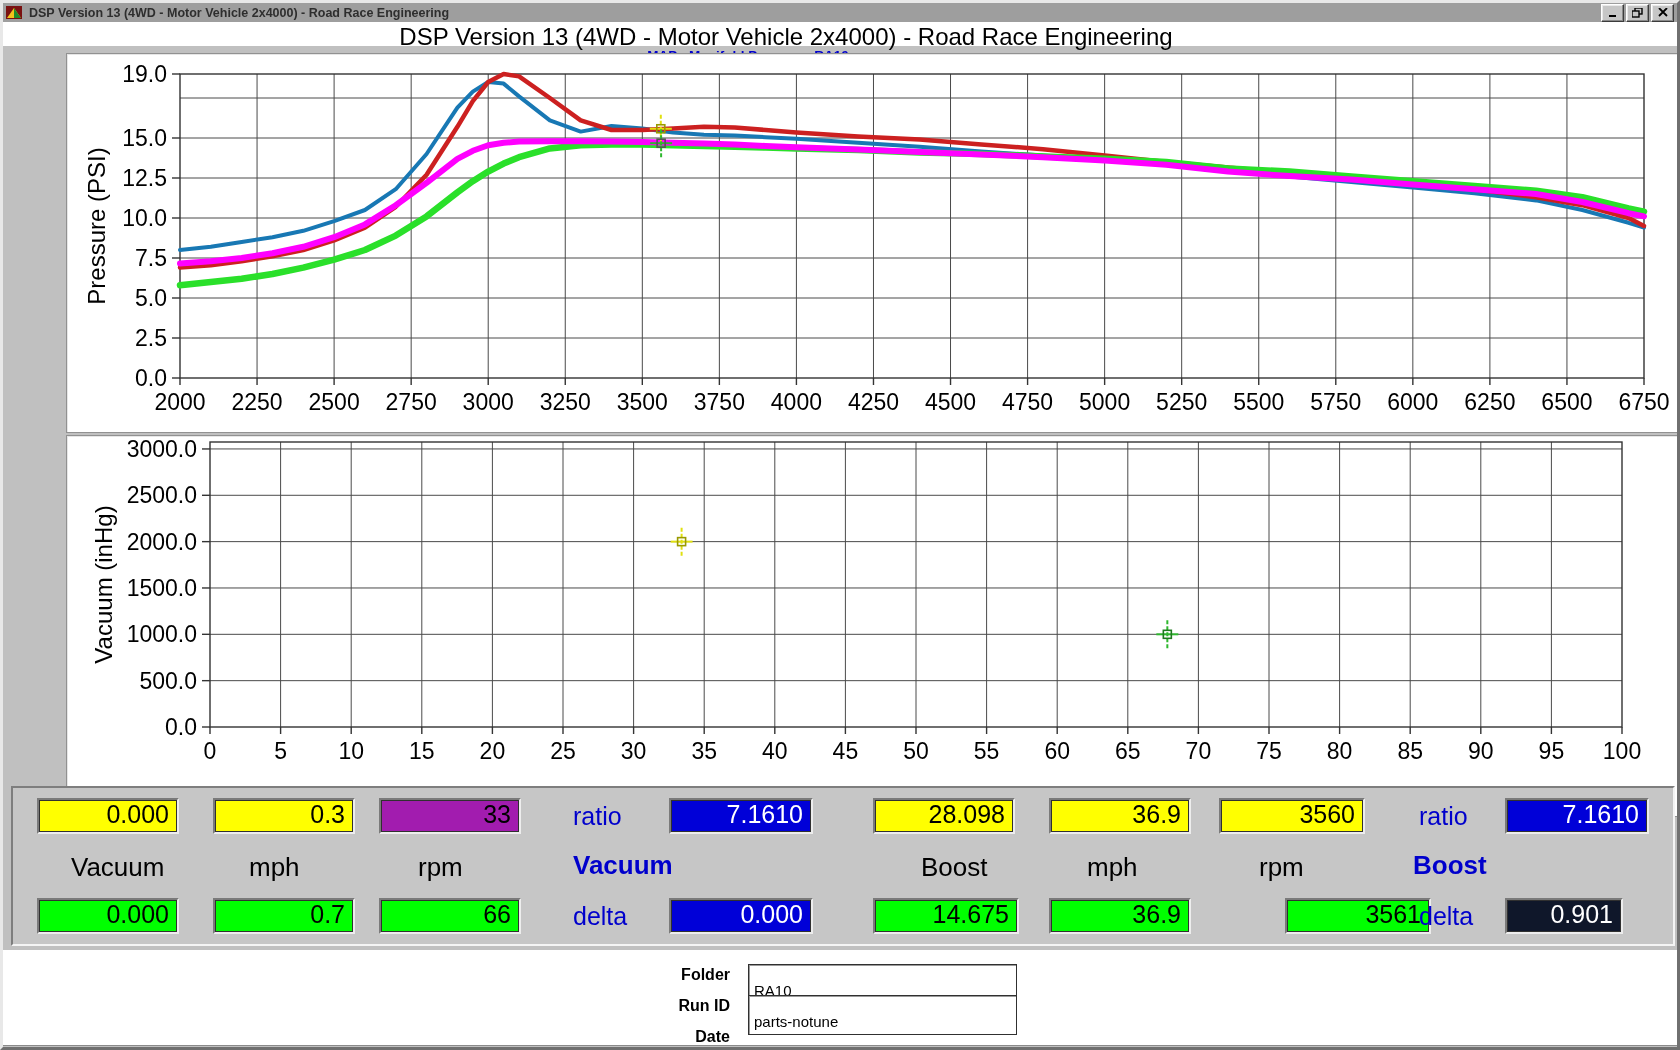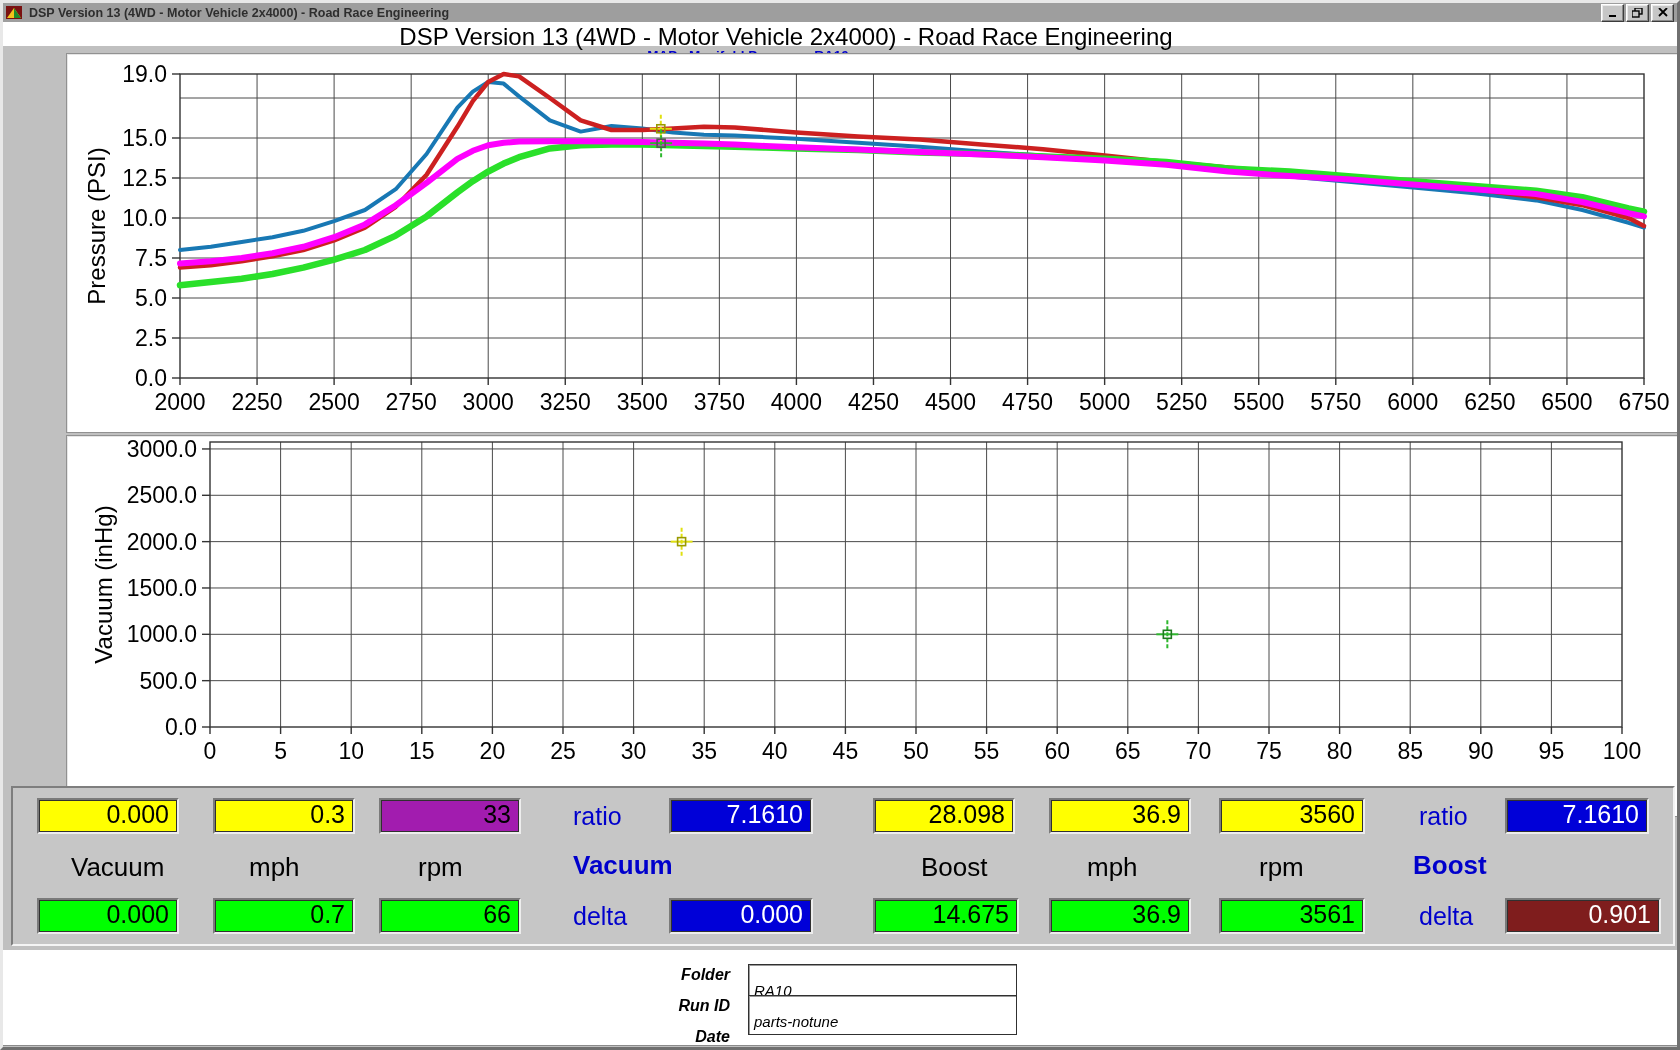--- a/index.html
+++ b/index.html
@@ -24,21 +24,21 @@
   #datapanel{position:absolute;left:8px;top:783px;width:1664px;height:160px;background:#c6c6c6;
              border:2px solid;border-color:#7e7e7e #f4f4f4 #f4f4f4 #7e7e7e;box-sizing:border-box;}
   .vbox{position:absolute;height:36px;border:2px solid;border-color:#7a7a7a #ededed #ededed #7a7a7a;
         box-shadow:inset 0 0 0 1px #303030;box-sizing:border-box;text-align:right;
         font-size:25px;color:#000;padding:0 8px 0 0;}
   .vbox.blue{color:#ffffff;}
   .plabel{position:absolute;font-size:26px;color:#000;white-space:nowrap;}
   .plabel.blue{color:#0000cc;font-weight:bold;}
   .rword{position:absolute;font-size:25px;color:#0000cc;white-space:nowrap;text-align:right;}
   
-  #footer{position:absolute;left:0;top:947px;width:100%;height:95px;background:#ffffff;font-style:italic;}
+  #footer{position:absolute;left:0;top:947px;width:100%;height:95px;background:#ffffff;}
   #bottomstrip{position:absolute;left:0;top:1042px;width:100%;height:8px;background:#c0c0c0;border-top:1px solid #8a8a8a;}
   .flabel{position:absolute;right:947px;font-size:16px;font-weight:bold;color:#000;white-space:nowrap;}
   .finput{position:absolute;left:745px;width:262px;height:21px;background:#fff;border:1px solid #303030;
           box-shadow:inset 1px 1px 0 #9a9a9a;font-size:15px;color:#000;padding:17px 0 0 5px;font-family:"Liberation Sans",sans-serif;}
 </style>
 </head>
 <body>
 
 <div id="stage">
 
@@ -277,28 +277,28 @@
       <div class="rword" style="left: 560px; top: 14px;">ratio</div>
       <div class="rword" style="left: 560px; top: 114px;">delta</div>
       <div class="vbox blue" style="left: 656px; width: 144px; top: 10px; background: rgb(0, 0, 216);">7.1610</div>
       <div class="vbox blue" style="left: 656px; width: 144px; top: 110px; background: rgb(0, 0, 216);">0.000</div>
       <div class="plabel blue" style="left: 560px; top: 62px;">Vacuum</div>
       <div class="vbox" style="left: 860px; width: 142px; top: 10px; background: rgb(255, 255, 0);">28.098</div>
       <div class="vbox" style="left: 1036px; width: 142px; top: 10px; background: rgb(255, 255, 0);">36.9</div>
       <div class="vbox" style="left: 1206px; width: 146px; top: 10px; background: rgb(255, 255, 0);">3560</div>
       <div class="vbox" style="left: 860px; width: 146px; top: 110px; background: rgb(0, 255, 0);">14.675</div>
       <div class="vbox" style="left: 1036px; width: 142px; top: 110px; background: rgb(0, 255, 0);">36.9</div>
-      <div class="vbox" style="left: 1206px; width: 146px; top: 110px; background: rgb(0, 255, 0);">3561</div>
+      <div class="vbox" style="left: 1272px; width: 146px; top: 110px; background: rgb(0, 255, 0);">3561</div>
       <div class="plabel" style="left: 908px; top: 64px;">Boost</div>
       <div class="plabel" style="left: 1074px; top: 64px;">mph</div>
       <div class="plabel" style="left: 1246px; top: 64px;">rpm</div>
       <div class="rword" style="left: 1406px; top: 14px;">ratio</div>
       <div class="rword" style="left: 1406px; top: 114px;">delta</div>
       <div class="vbox blue" style="left: 1492px; width: 144px; top: 10px; background: rgb(0, 0, 216);">7.1610</div>
-      <div class="vbox blue" style="left: 1492px; width: 156px; top: 110px; background: #7f1d1d;">0.901</div>
+      <div class="vbox blue" style="left: 1492px; width: 118px; top: 110px; background: #0f172a;">0.901</div>
       <div class="plabel blue" style="left: 1400px; top: 62px;">Boost</div>
     </div>
 
   <div id="footer">
 
     <div id="fields">
         <div class="flabel" style="top: 16px;">Folder</div>
         <div class="finput" style="top: 14px;">RA10</div>
         <div class="flabel" style="top: 47px;">Run ID</div>
         <div class="finput" style="top: 45px;">parts-notune</div>

